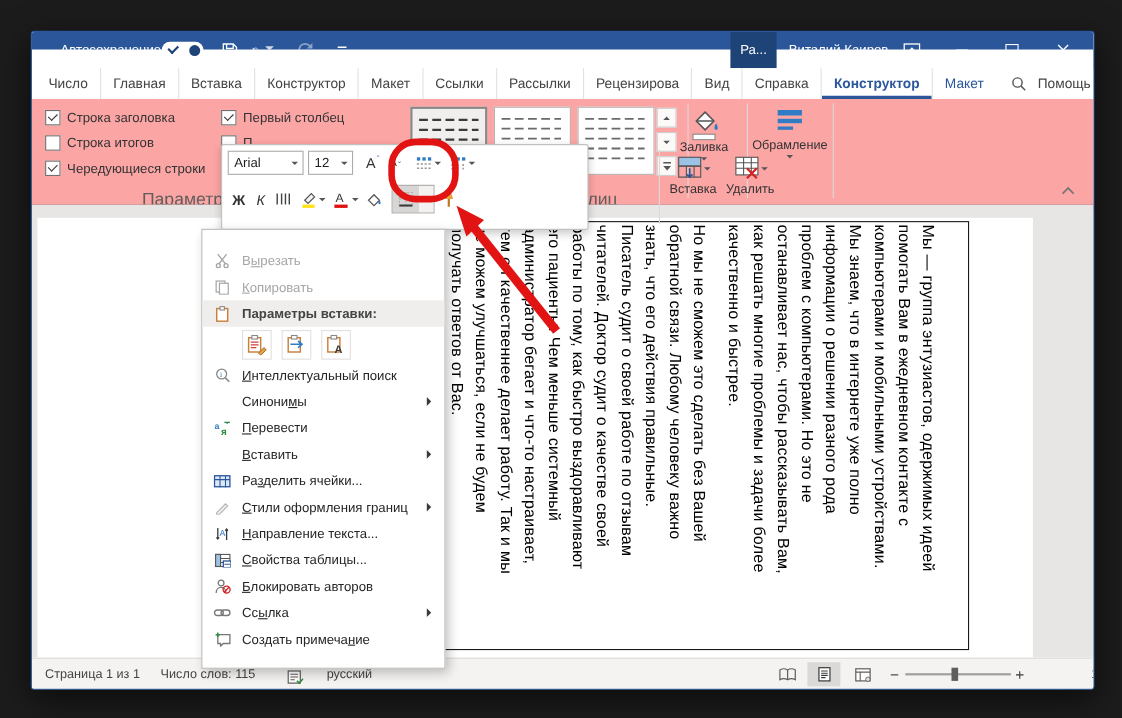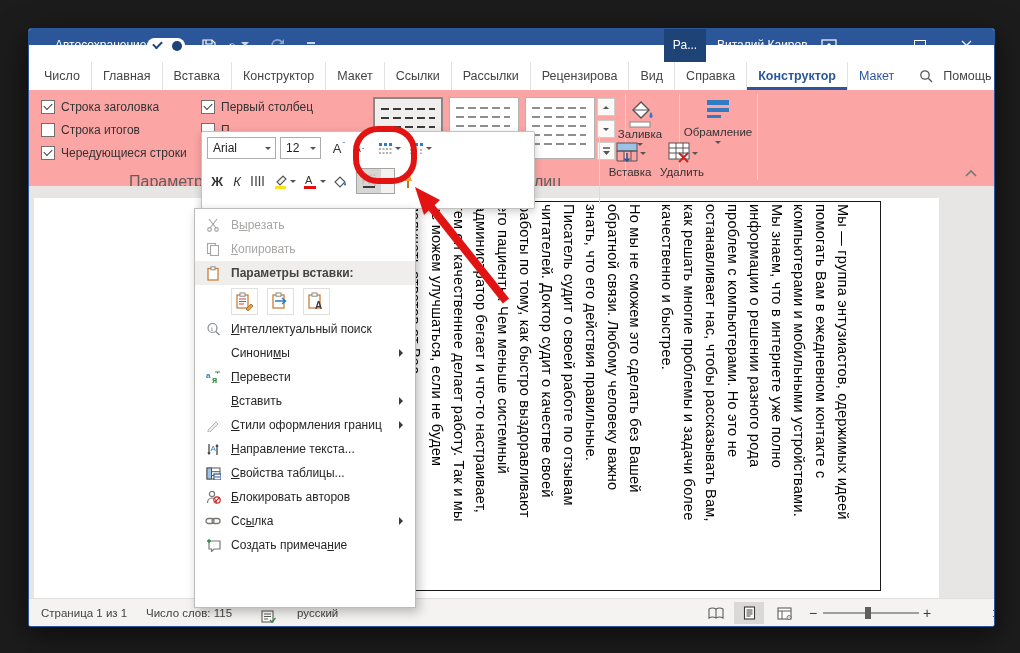--- a/index.html
+++ b/index.html
@@ -44,22 +44,22 @@
   #minitoolbar{position:absolute;left:172px;top:102px;width:332px;height:76px;background:#fff;
                border:1px solid #c3c1bf;border-radius:2px;box-shadow:0 3px 8px rgba(0,0,0,.2);z-index:5}
   .mtrow{position:absolute;display:flex;align-items:center}
   .combo{border:1px solid #aeacaa;height:20px;display:flex;align-items:center;font-size:12px;padding-left:5px;background:#fff;color:#222}
   .combo .tri-d{margin:3px 4px 0 6px}
   .mtbtn{height:22px;min-width:20px;display:flex;align-items:center;justify-content:center;font-size:13px;color:#333}
   .mtsplit{display:flex;border:1px solid #a5a3a1;height:24px;align-items:stretch}
   .mtsplit .ic{width:24px;background:#d8d6d4;display:flex;align-items:center;justify-content:center}
   .mtsplit .ar{width:13px;display:flex;align-items:center;justify-content:center;background:#f3f2f1}
   
-  #contextmenu{position:absolute;left:165px;top:179px;width:222px;height:400px;background:#fff;
-               border:1px solid #bdbbb9;box-shadow:3px 4px 10px rgba(0,0,0,.25);z-index:6;padding-top:4px;box-sizing:border-box}
+  #contextmenu{position:absolute;left:154px;top:179px;width:222px;height:400px;background:#fff;
+               border:1px solid #bdbbb9;box-shadow:3px 4px 10px rgba(0,0,0,.25);z-index:6;padding-top:16px;box-sizing:border-box}
   .mi{height:24px;display:flex;align-items:center;font-size:12px;color:#262626;position:relative}
   .mi .mico{width:22px;margin-left:7px;display:flex;justify-content:center;flex:none}
   .mi .mlabel{margin-left:7px;white-space:nowrap}
   .mi u{text-decoration:underline}
   .mi.disabled{color:#a8a6a4}
   .mi.header{background:#efeeed;font-weight:bold;color:#444}
   .mi .sub{position:absolute;right:8px}
   .pasterow{height:32px;display:flex;align-items:center;padding-left:36px;gap:9px}
   .pastebtn{width:25px;height:25px;border:1px solid #e2e0de;display:flex;align-items:center;justify-content:center}
   
@@ -460,20 +460,29 @@
       </span>
       <span class="mlabel"><span></span><u>П</u><span>еревести</span></span>
     </div>
     <div class="mi">
       <span class="mico"></span>
       <span class="mlabel"><span></span><u>В</u><span>ставить</span></span>
       <span class="sub tri-r"></span>
     </div>
     <div class="mi">
       <span class="mico">
+        <svg width="16" height="13" viewBox="0 0 16 13">
+            <rect x="1" y="1.5" width="14" height="10" fill="#dce8f5" stroke="#2b579a" stroke-width="1.2"></rect>
+            <path d="M1 5h14M6 1.5V12M11 1.5V12" stroke="#2b579a" stroke-width="1"></path>
+          </svg>
+      </span>
+      <span class="mlabel"><span>Ра</span><u>з</u><span>делить ячейки...</span></span>
+    </div>
+    <div class="mi">
+      <span class="mico">
         <svg width="14" height="14" viewBox="0 0 14 14">
             <path d="M2 12 10 4l2 2-8 8H2z" fill="#efedeb" stroke="#b5b3b1" stroke-width="1"></path>
           </svg>
       </span>
       <span class="mlabel"><span></span><u>С</u><span>тили оформления границ</span></span>
       <span class="sub tri-r"></span>
     </div>
     <div class="mi">
       <span class="mico">
         <svg width="14" height="15" viewBox="0 0 14 15">

